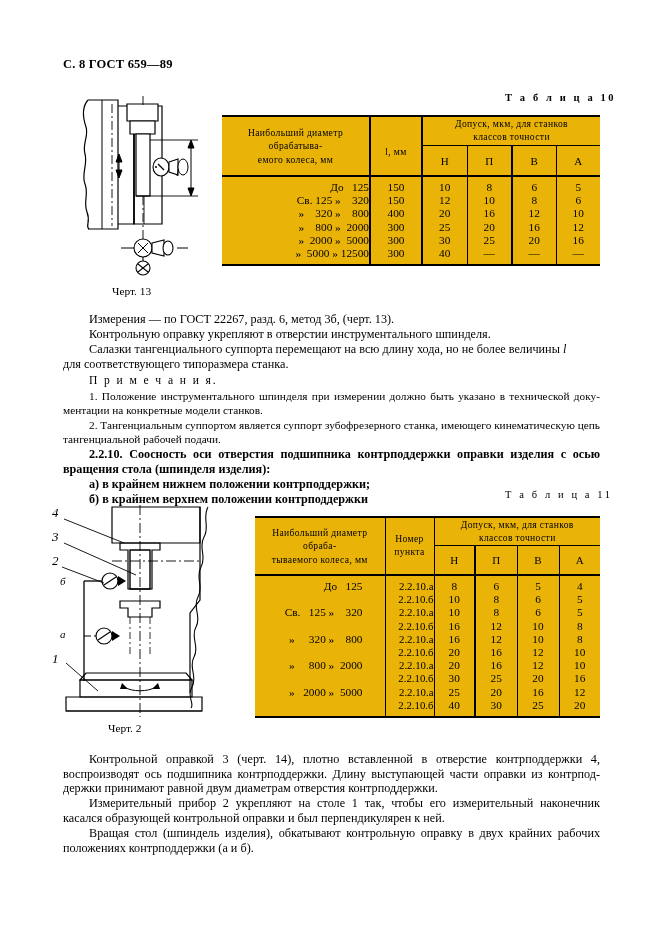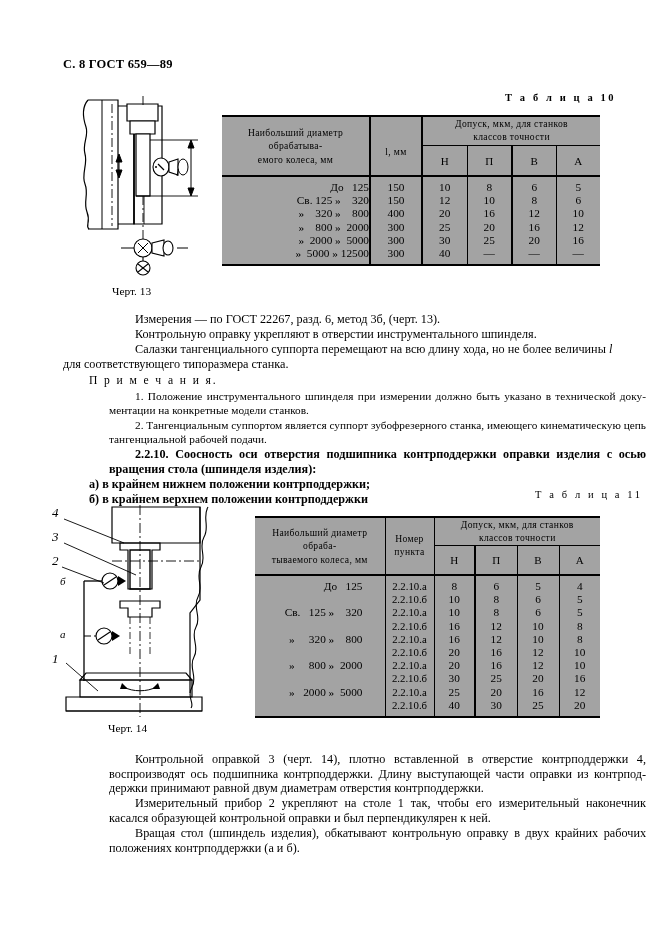--- a/index.html
+++ b/index.html
@@ -35,21 +35,21 @@
     letter-spacing: 2.6px;
     white-space: nowrap;
   }
 
   
   .gost-table {
     position: absolute;
     border-collapse: collapse;
     font-size: 10px;
     table-layout: fixed;
-    background: #a3a3a3;
+    background: #eab308;
   }
   .gost-table td, .gost-table th {
     padding: 0;
     font-weight: normal;
     vertical-align: middle;
   }
   .rule-top    { border-top: 2.2px solid #000; }
   .rule-bottom { border-bottom: 2.2px solid #000; }
   .rule-thin-b { border-bottom: 1px solid #000; }
   .vl          { border-left: 1.3px solid #000; }
@@ -82,38 +82,38 @@
   }
   .cell-range {
     text-align: right;
     font-size: 11.3px;
     line-height: 13.2px;
     white-space: pre;
     padding-right: 44px;
     font-family: "Liberation Serif", "DejaVu Serif", serif;
   }
   .cell-item {
-    text-align: center;
+    text-align: right;
     font-size: 10.8px;
     line-height: 13.2px;
   }
   .pad-top-row td { padding-top: 4px; }
   .pad-bot-row td { padding-bottom: 4px; }
 
   
   .para {
     position: absolute;
     font-size: 12.2px;
     line-height: 14.6px;
     text-align: justify;
     text-justify: inter-word;
     left: 63px;
     width: 537px;
   }
-  .para.ind { text-indent: 26px; margin-left: 46px; }
+  .para.ind { text-indent: 26px; }
   .para i { font-style: italic; }
   .notes-head {
     position: absolute;
     left: 89px;
     font-size: 11.6px;
     letter-spacing: 1.9px;
     white-space: nowrap;
   }
   .sub-item {
     position: absolute;
@@ -392,23 +392,23 @@
     </svg>
     
     <div style="position:absolute; left:0px;  top:0px;   font-style:italic; font-size:13px;">4</div>
     <div style="position:absolute; left:0px;  top:24px;  font-style:italic; font-size:13px;">3</div>
     <div style="position:absolute; left:0px;  top:48px;  font-style:italic; font-size:13px;">2</div>
     <div style="position:absolute; left:8px;  top:70px;  font-style:italic; font-size:11px;">б</div>
     <div style="position:absolute; left:8px;  top:123px; font-style:italic; font-size:11px;">а</div>
     <div style="position:absolute; left:0px;  top:146px; font-style:italic; font-size:13px;">1</div>
   </div>
 
-  <div class="fig-caption" style="left:108px; top:722px;">Черт. 14</div>
-
-  <div class="tbl-caption" style="left:505px; top:489px;margin-left:30px;">Т а б л и ц а   11</div>
+  <div class="fig-caption" style="left:108px; top:722px;">Черт. 2</div>
+
+  <div class="tbl-caption" style="left:505px; top:489px;">Т а б л и ц а   11</div>
 
   <table class="gost-table" style="left:255px; top:516px; width:345px;">
     <colgroup>
       <col style="width:130px">
         <col style="width:49px">
       <col style="width:41px">
         <col style="width:42px">
         <col style="width:42px">
         <col style="width:41px">
     </colgroup>

